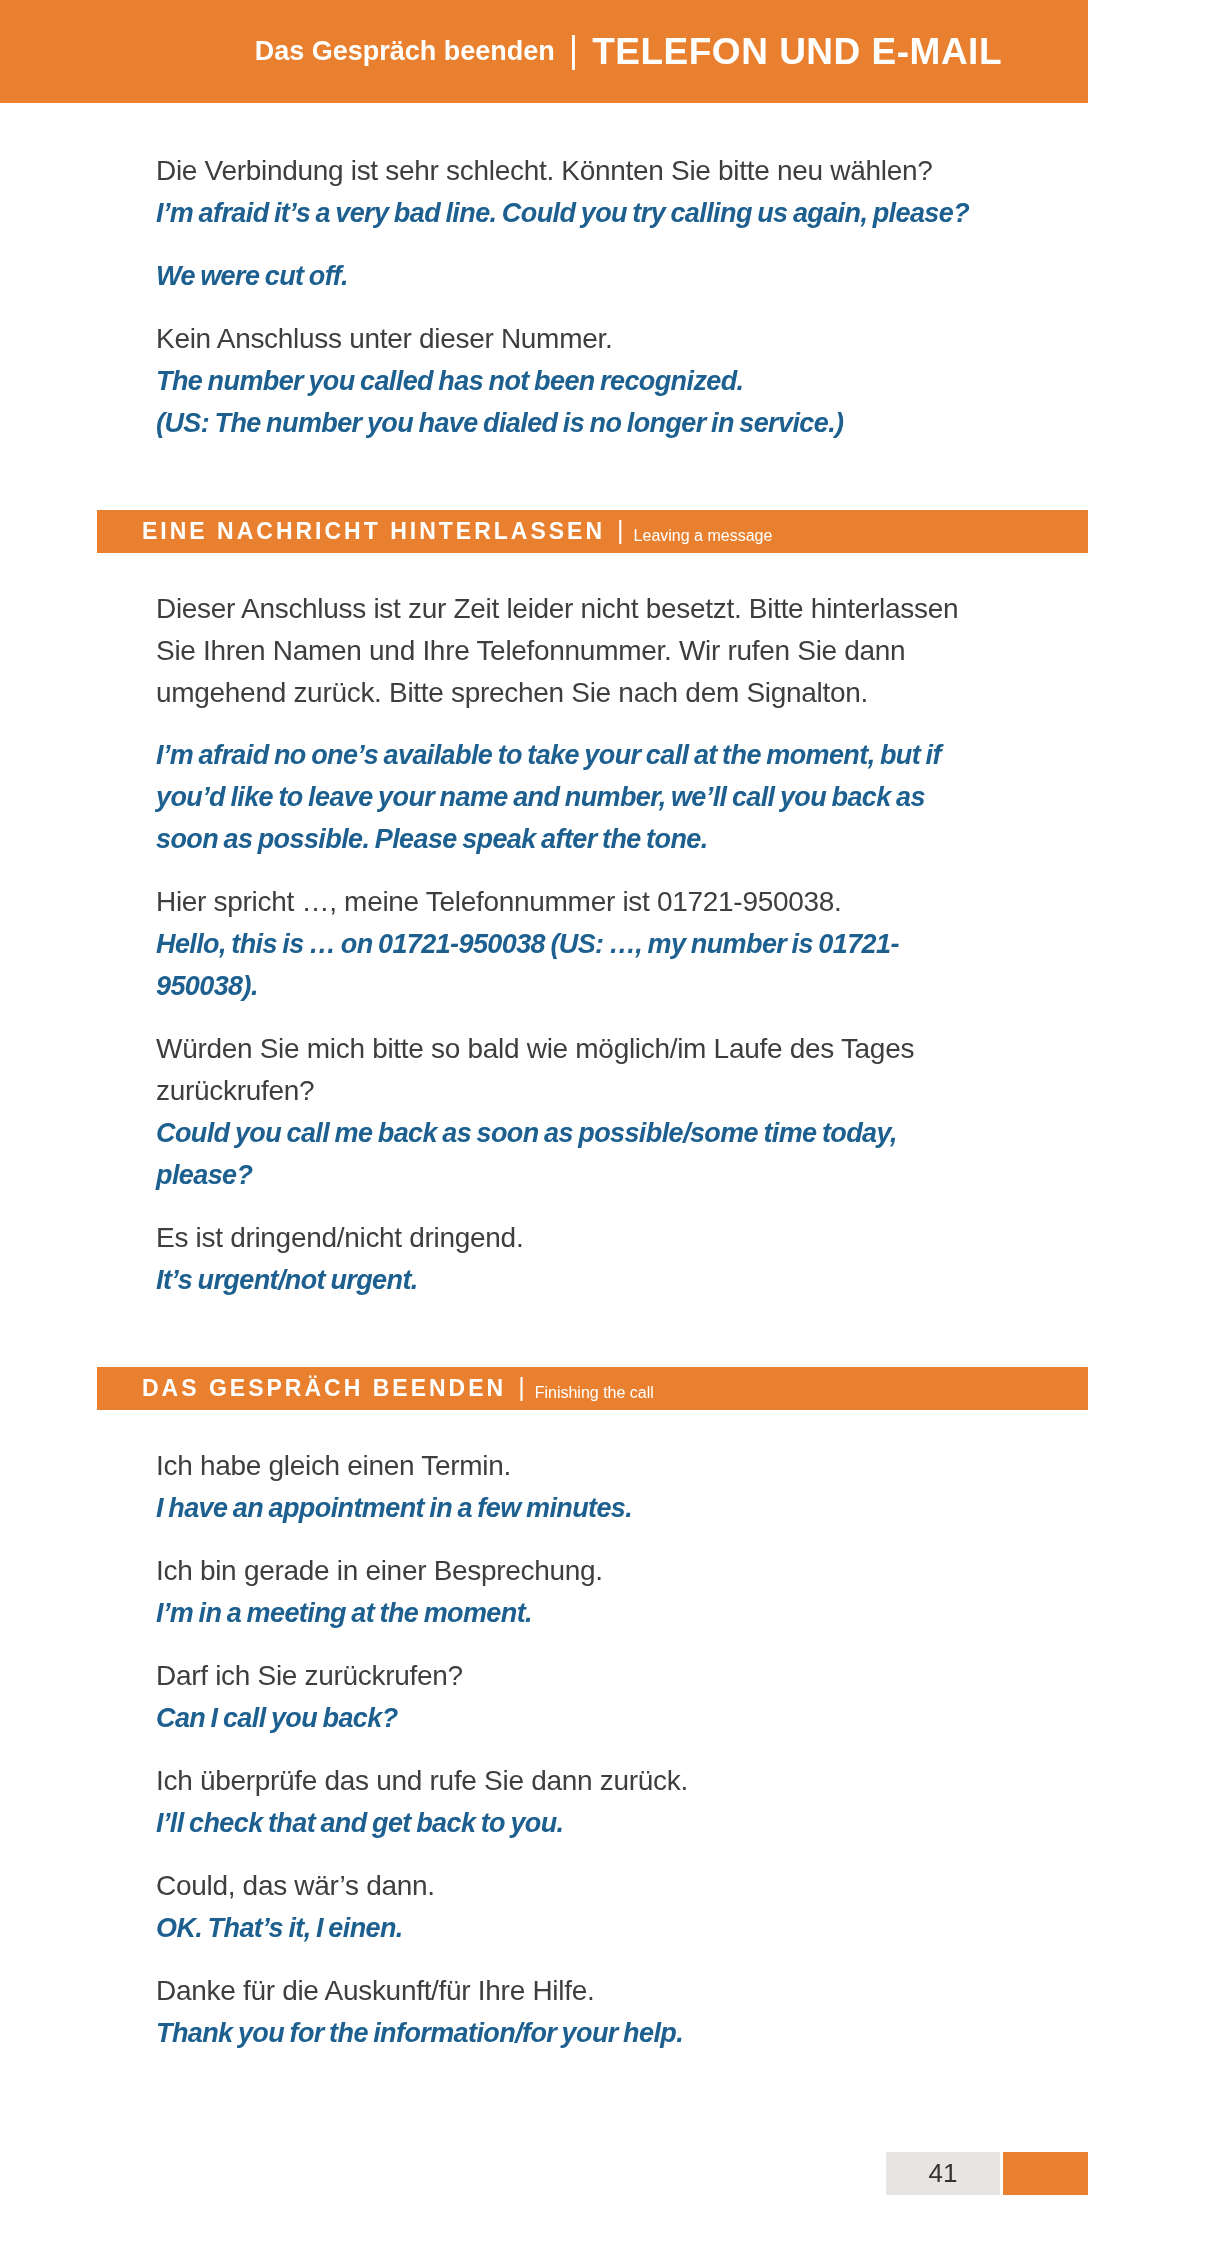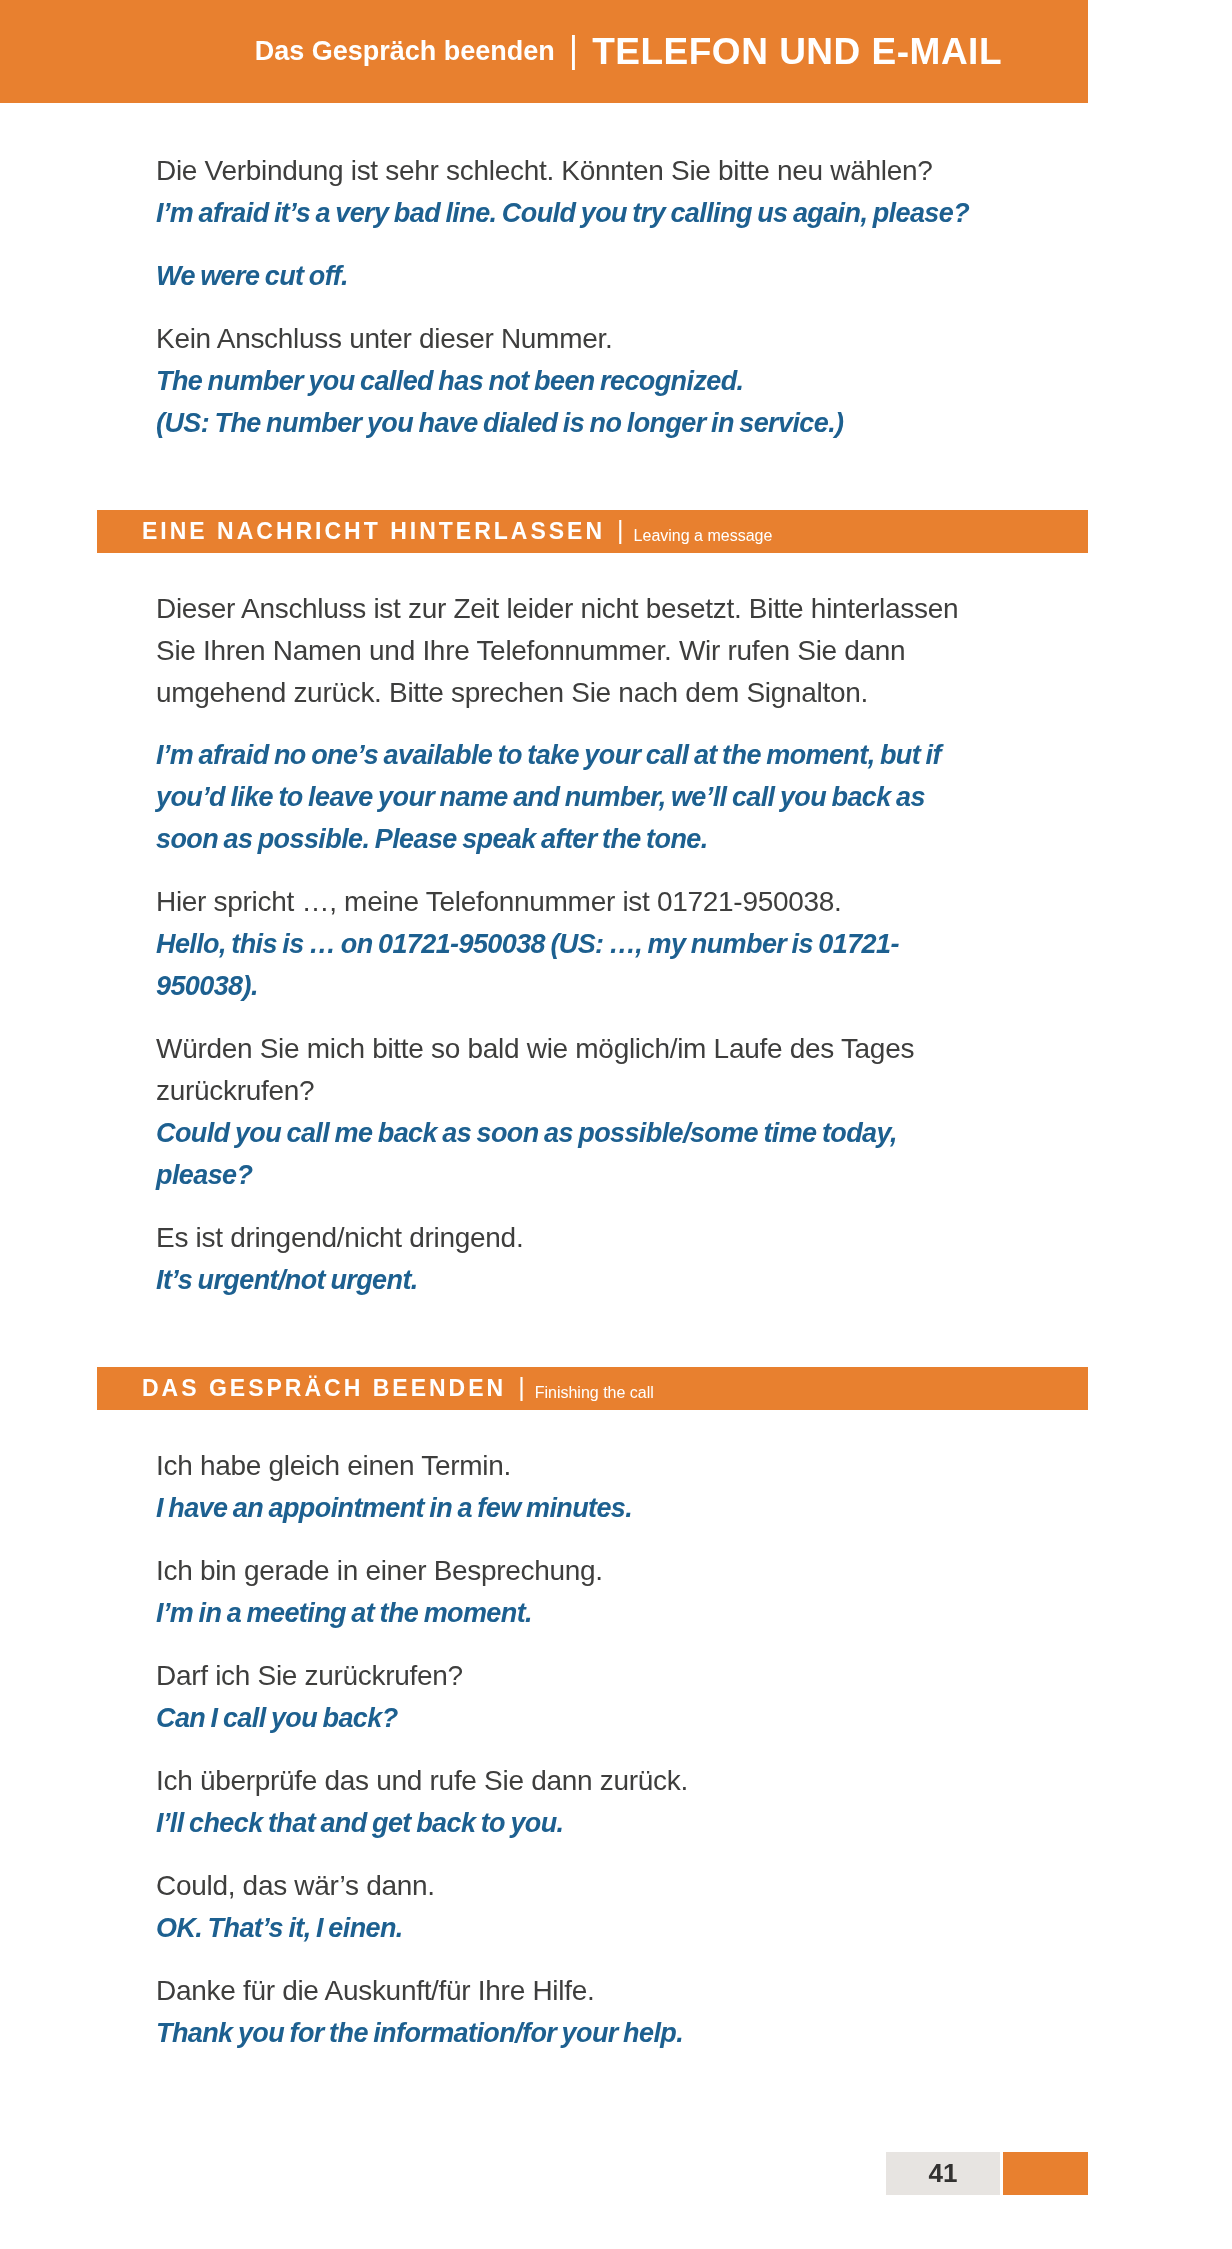--- a/index.html
+++ b/index.html
@@ -81,21 +81,21 @@
   }
   .page-num {
     width: 114px;
     height: 43px;
     background: #E7E4E1;
     display: flex;
     align-items: center;
     justify-content: center;
     color: #333231;
     font-size: 26px;
-    font-weight: 700;
+    font-weight: 400;
   }
   .footer-accent {
     width: 85px;
     height: 43px;
     background: #E8802F;
     margin-left: 3px;
   }
 </style>
 </head>
 <body>

